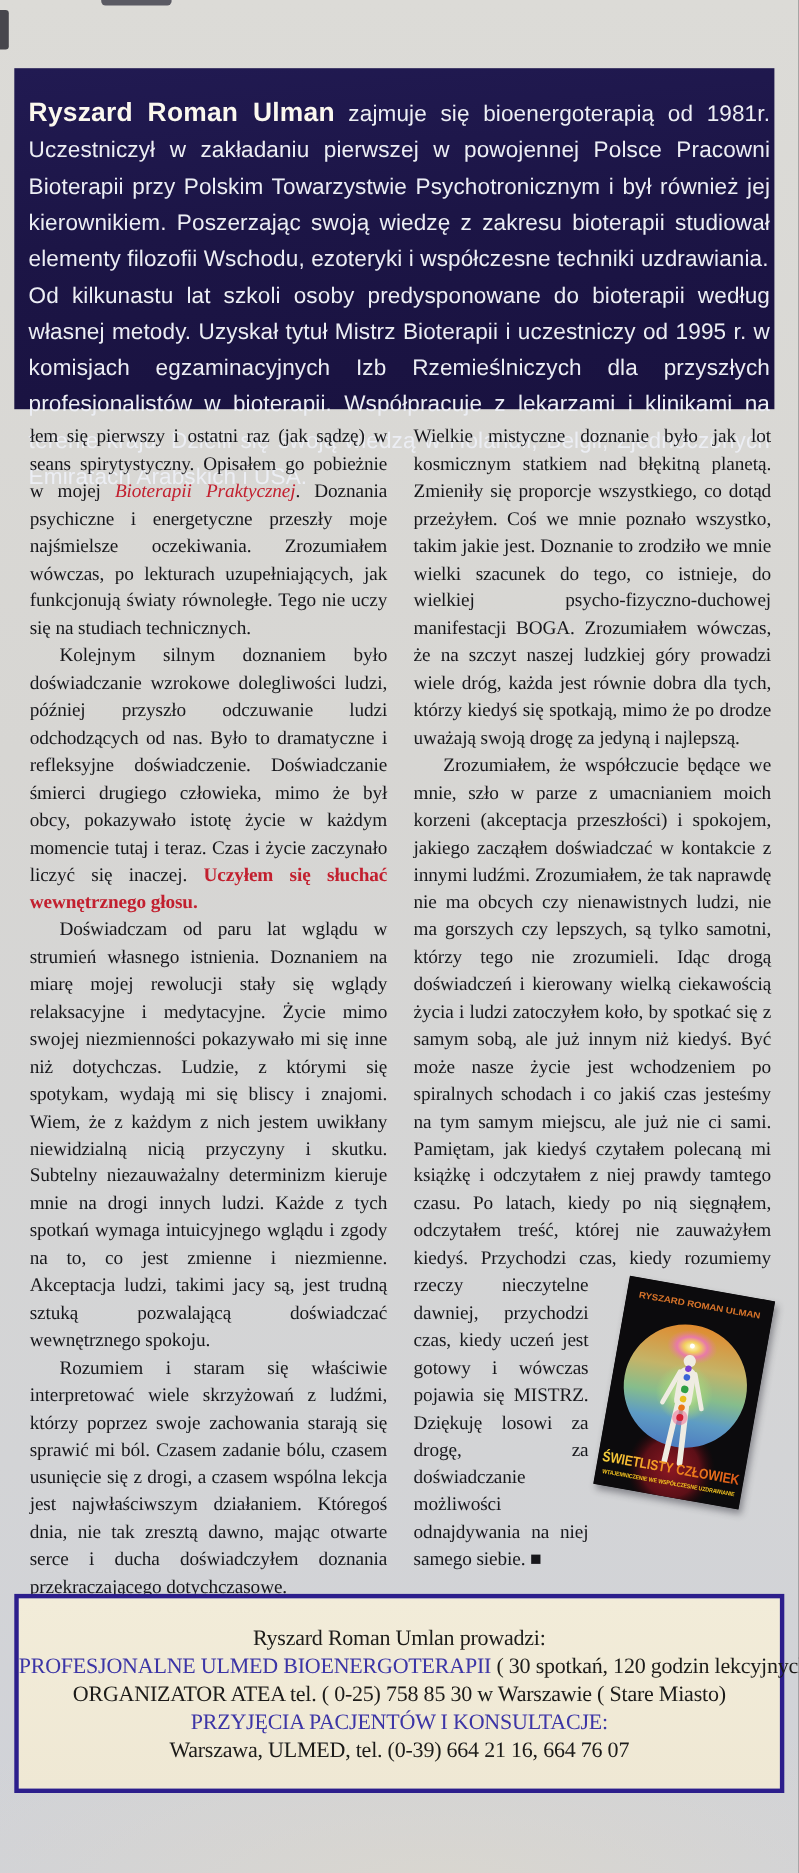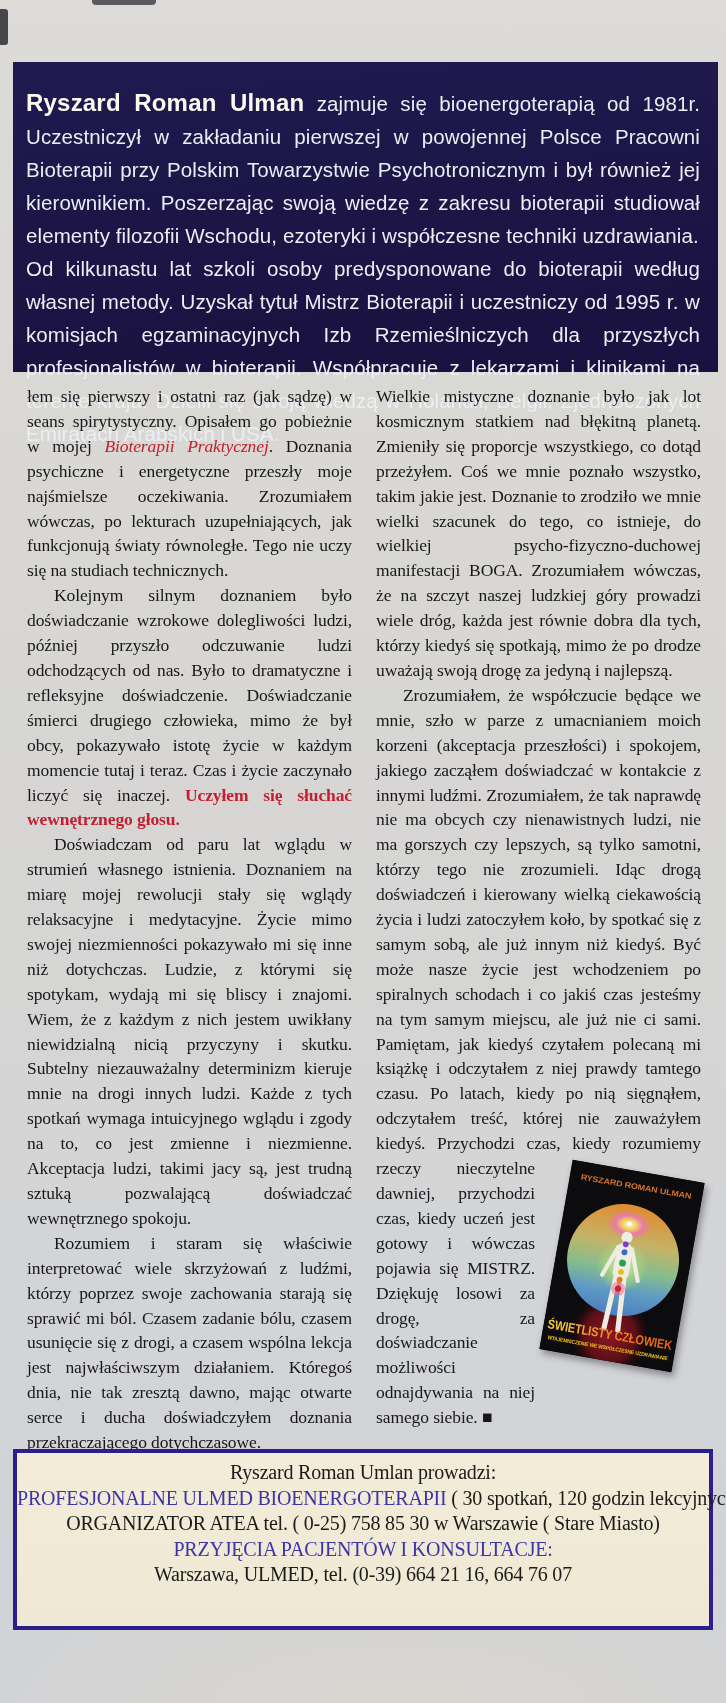--- a/index.html
+++ b/index.html
@@ -11,21 +11,21 @@
     overflow:hidden;
     font-family:"Liberation Serif", serif;
   }
   
   .mark-corner{position:absolute;left:0;top:9px;width:8px;height:36px;background:#2d2c35;border-radius:0 3px 3px 0;opacity:.85}
   .mark-topline{position:absolute;left:92px;top:0;width:64px;height:5px;background:#3a3a46;border-radius:0 0 4px 4px;opacity:.8}
 
   
   .header-box{
     position:absolute;left:13px;top:62px;width:674px;height:264px;
-    padding:24px 18px 22px 13px;
+    padding:24px 4px 22px 13px;
     background:linear-gradient(175deg,#211a52 0%, #1c1546 45%, #191240 100%);
     color:#eceef4;
     font-family:"Liberation Sans", sans-serif;
     font-size:20.5px;line-height:33px;text-align:justify;
     letter-spacing:.1px;
   }
   .header-box .name{font-weight:bold;font-size:24px;color:#fbf8ee;letter-spacing:.2px}
   .header-box p{margin:0;text-indent:0}
 
   
@@ -45,21 +45,21 @@
   }
   .book svg{display:block}
 
   
   .footer-box{
     position:absolute;left:13px;top:1449px;width:700px;height:181px;box-sizing:border-box;
     background:linear-gradient(180deg,#f2ecd9 0%, #efe8d4 100%);
     border:4px solid #2c1e8c;
     text-align:center;color:#1c1b19;
     font-size:20px;line-height:25.6px;letter-spacing:-.2px;
-    padding-top:7px;
+    padding-top:24px;
   }
   .footer-box .ln{white-space:nowrap}
   .footer-box .blue{color:#3c35a6}
 </style>
 </head>
 <body>
 
 <div class="page">
 
   <div class="mark-corner"></div>

